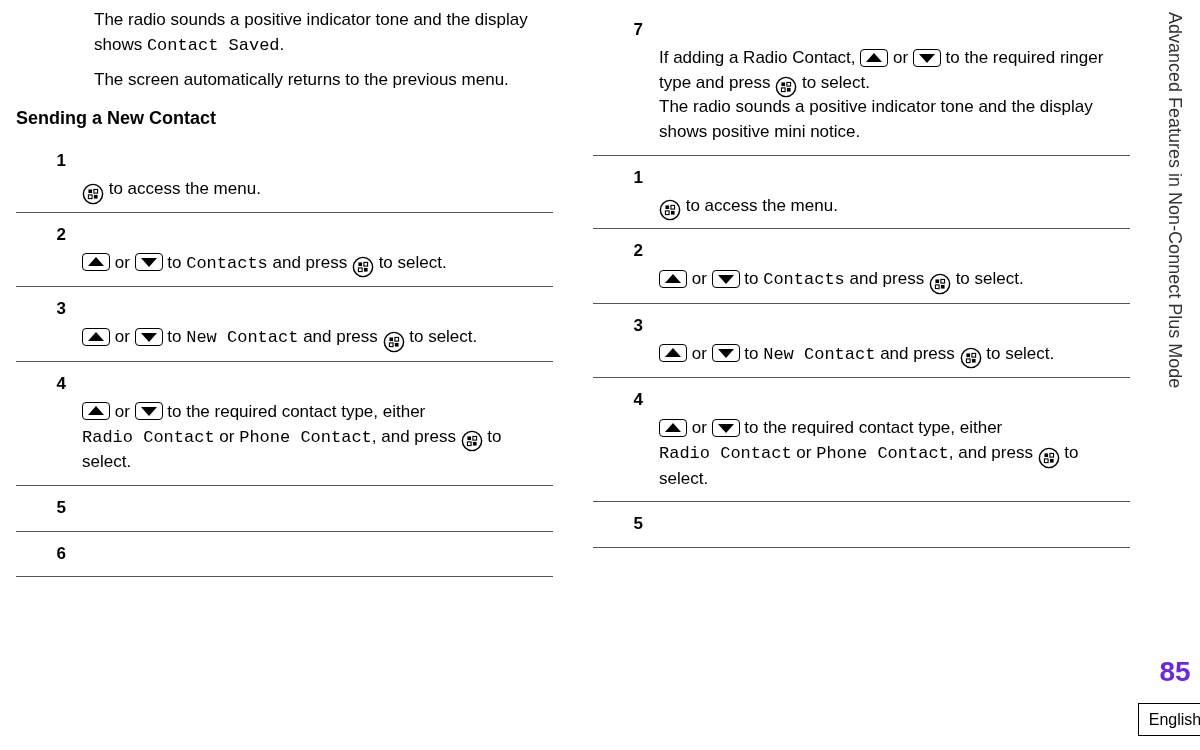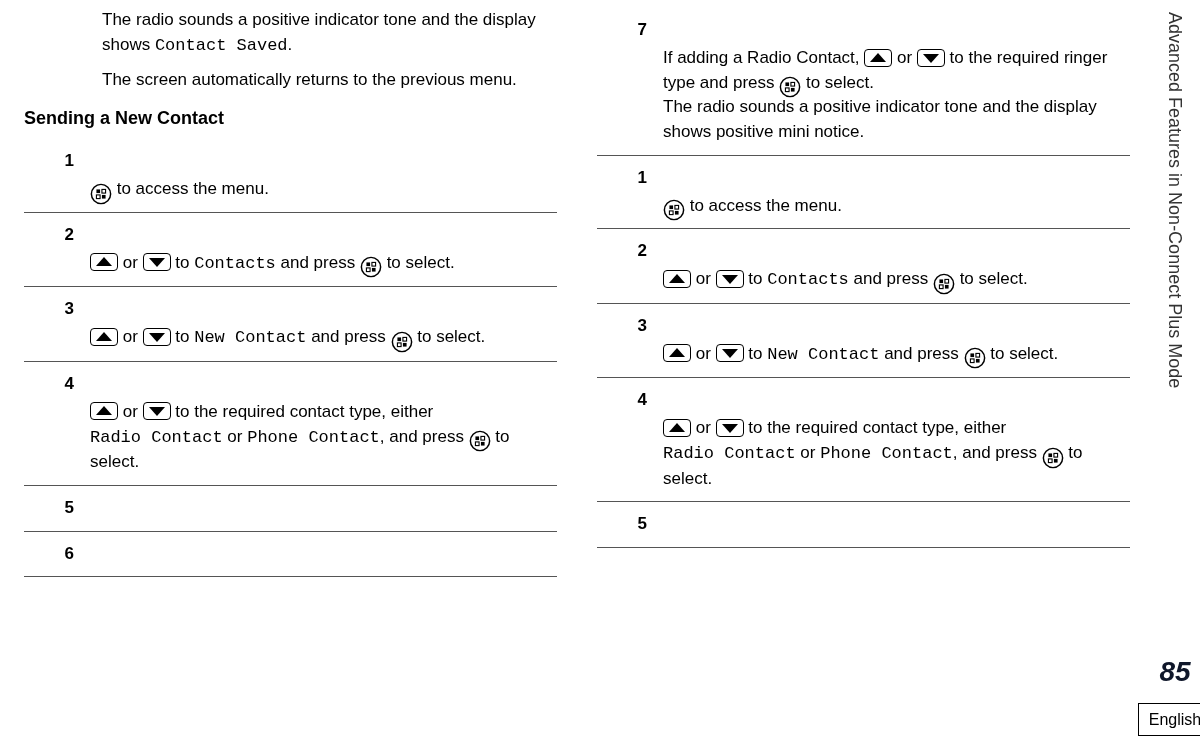--- a/index.html
+++ b/index.html
@@ -17,21 +17,21 @@
   }
   .page {
     display: flex;
     width: 100%;
     height: 100%;
   }
   .columns {
     flex: 1;
     display: flex;
     gap: 40px;
-    padding: 8px 20px 8px 24px;
+    padding: 8px 20px 8px 16px;
   }
   .col {
     flex: 1;
     min-width: 0;
   }
   .right-strip {
     width: 50px;
     flex: 0 0 50px;
     display: flex;
     flex-direction: column;
@@ -42,22 +42,21 @@
   .vtext {
     writing-mode: vertical-rl;
     text-orientation: mixed;
     font-size: 18px;
     color: #333;
     padding-top: 2px;
   }
   .pagenum {
     font-size: 28px;
     font-weight: bold;
-    color: #0f172a;
-    font-style: italic;
+    color: #6d28d9;
   }
   .lang-box {
     border: 1px solid #000;
     padding: 4px 10px;
     font-size: 16px;
     margin-bottom: 4px;
   }
   .bottom-stack {
     display: flex;
     flex-direction: column;

